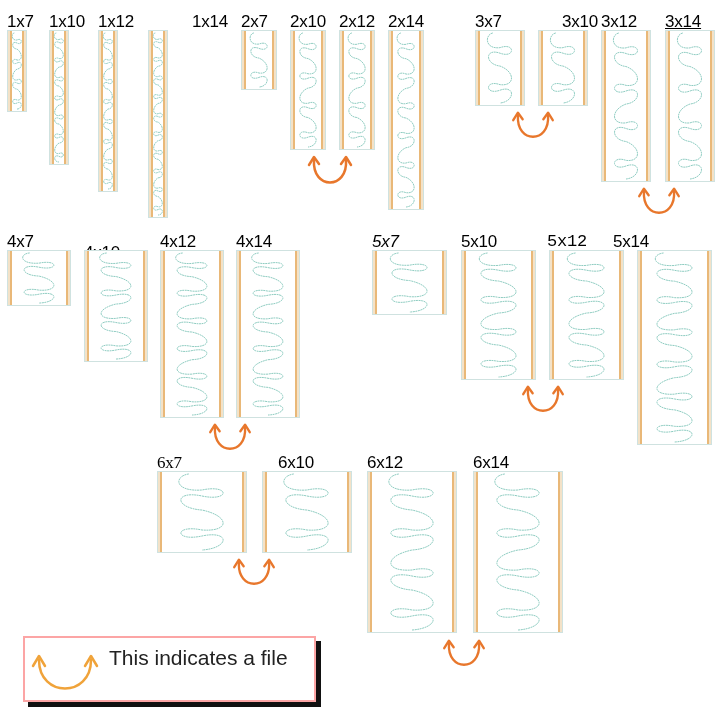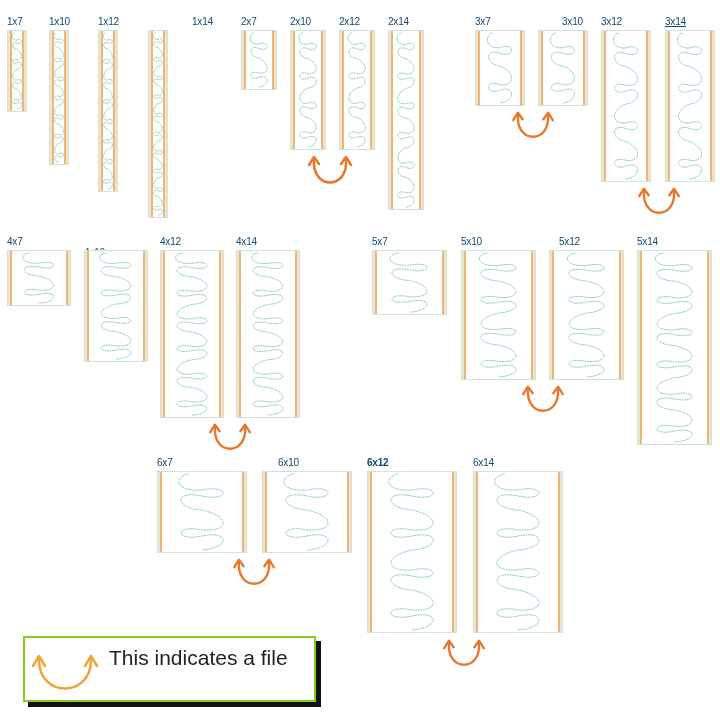--- a/index.html
+++ b/index.html
@@ -5,23 +5,23 @@
   html,body{margin:0;padding:0;background:#ffffff;}
   body{width:720px;height:720px;position:relative;overflow:hidden;font-family:"Liberation Sans",sans-serif;}
   .card{position:absolute;box-sizing:border-box;background:#fff;border:1px solid #cfe2e0;}
   .card svg.pattern{position:absolute;left:0;top:0;width:100%;height:100%;}
   .card .rail{position:absolute;top:0;bottom:0;width:2px;background:#e9b878;}
   .card .rail.l{left:2px;}
   .card .rail.r{right:2px;}
   .card .edge{position:absolute;top:0;bottom:0;width:2px;background:#f3e2c8;}
   .card .edge.l{left:0;}
   .card .edge.r{right:0;}
-  .label{position:absolute;font-size:10px;color:#0c4a6e;letter-spacing:-0.2px;line-height:12px;white-space:nowrap;}
+  .label{position:absolute;font-size:17px;color:#000000;letter-spacing:-0.2px;line-height:12px;white-space:nowrap;}
   .arrow{position:absolute;}
-  .legend{position:absolute;left:23px;top:636px;width:293px;height:66px;background:#fff;border:2px solid #84cc16;box-sizing:border-box;box-shadow:5px 5px 0 #111;}
+  .legend{position:absolute;left:23px;top:636px;width:293px;height:66px;background:#fff;border:2px solid #fca5a5;box-sizing:border-box;box-shadow:5px 5px 0 #111;}
   .legend .legend-icon{position:absolute;left:6px;top:10px;width:70px;height:48px;}
   .legend .legend-text{position:absolute;left:84px;top:6px;font-size:21px;line-height:27px;color:#222;}
 </style>
 </head>
 <body>
 
 <div id="canvas">
     <div class="label" style="left: 7px; top: 16px;">1x7</div>
     <div class="card" style="left: 7px; top: 30px; width: 20px; height: 82px;">
       <div class="edge l"></div>
@@ -175,81 +175,81 @@
     <div class="label" style="left: 236px; top: 236px;">4x14</div>
     <div class="card" style="left: 236px; top: 250px; width: 64px; height: 168px;">
       <div class="edge l"></div>
       <div class="rail l"></div>
       <div class="edge r"></div>
       <div class="rail r"></div>
       <svg class="pattern" viewBox="0 0 64 168" preserveAspectRatio="none">
         <path d="M 22.4 2 C 11.52 2.8000000000000003, 11.52 14, 32 12.6 C 52.48 8.399999999999999, 52.48 21, 32 16.8 C 11.52 12.6, 11.52 25.2, 32 26 C 52.48 30.8, 52.48 42, 32 40.6 C 11.52 36.4, 11.52 49, 32 44.8 C 52.48 40.6, 52.48 53.2, 32 54 C 11.52 58.8, 11.52 70, 32 68.6 C 52.48 64.4, 52.48 77, 32 72.8 C 11.52 68.6, 11.52 81.2, 32 82 C 52.48 86.8, 52.48 98, 32 96.6 C 11.52 92.4, 11.52 105, 32 100.8 C 52.48 96.6, 52.48 109.2, 32 110 C 11.52 114.8, 11.52 126, 32 124.6 C 52.48 120.4, 52.48 133, 32 128.8 C 11.52 124.6, 11.52 137.2, 32 138 C 52.48 142.8, 52.48 154, 32 152.6 C 11.52 148.4, 11.52 161, 32 156.8 C 52.48 152.6, 52.48 165.2, 32 166" fill="none" stroke="#8ccbc0" stroke-width="1" stroke-dasharray="2 0.6"></path>
       </svg>
     </div>
-    <div class="label" style="left: 372px; top: 236px;">5x7</div>
+    <div class="label" style="left: 372px; top: 236px; font-style: italic;">5x7</div>
     <div class="card" style="left: 372px; top: 250px; width: 75px; height: 65px;">
       <div class="edge l"></div>
       <div class="rail l"></div>
       <div class="edge r"></div>
       <div class="rail r"></div>
       <svg class="pattern" viewBox="0 0 75 65" preserveAspectRatio="none">
         <path d="M 26.25 2 C 13.5 3.25, 13.5 16.25, 37.5 14.625 C 61.49999999999999 9.75, 61.49999999999999 24.375, 37.5 19.5 C 13.5 14.625, 13.5 29.25, 37.5 30.5 C 61.49999999999999 35.75, 61.49999999999999 48.75, 37.5 47.125 C 13.5 42.25, 13.5 56.875, 37.5 52 C 61.49999999999999 47.125, 61.49999999999999 61.75, 37.5 63" fill="none" stroke="#8ccbc0" stroke-width="1" stroke-dasharray="2 0.6"></path>
       </svg>
     </div>
     <div class="label" style="left: 461px; top: 236px;">5x10</div>
     <div class="card" style="left: 461px; top: 250px; width: 75px; height: 130px;">
       <div class="edge l"></div>
       <div class="rail l"></div>
       <div class="edge r"></div>
       <div class="rail r"></div>
       <svg class="pattern" viewBox="0 0 75 130" preserveAspectRatio="none">
         <path d="M 26.25 2 C 13.5 3.25, 13.5 16.25, 37.5 14.625 C 61.49999999999999 9.75, 61.49999999999999 24.375, 37.5 19.5 C 13.5 14.625, 13.5 29.25, 37.5 30.5 C 61.49999999999999 35.75, 61.49999999999999 48.75, 37.5 47.125 C 13.5 42.25, 13.5 56.875, 37.5 52 C 61.49999999999999 47.125, 61.49999999999999 61.75, 37.5 63 C 13.5 68.25, 13.5 81.25, 37.5 79.625 C 61.49999999999999 74.75, 61.49999999999999 89.375, 37.5 84.5 C 13.5 79.625, 13.5 94.25, 37.5 95.5 C 61.49999999999999 100.75, 61.49999999999999 113.75, 37.5 112.125 C 13.5 107.25, 13.5 121.875, 37.5 117 C 61.49999999999999 112.125, 61.49999999999999 126.75, 37.5 128" fill="none" stroke="#8ccbc0" stroke-width="1" stroke-dasharray="2 0.6"></path>
       </svg>
     </div>
-    <div class="label" style="left: 559px; top: 236px;">5x12</div>
+    <div class="label" style="left: 547px; top: 236px; font-family: Liberation Mono, monospace;">5x12</div>
     <div class="card" style="left: 549px; top: 250px; width: 75px; height: 130px;">
       <div class="edge l"></div>
       <div class="rail l"></div>
       <div class="edge r"></div>
       <div class="rail r"></div>
       <svg class="pattern" viewBox="0 0 75 130" preserveAspectRatio="none">
         <path d="M 26.25 2 C 13.5 3.25, 13.5 16.25, 37.5 14.625 C 61.49999999999999 9.75, 61.49999999999999 24.375, 37.5 19.5 C 13.5 14.625, 13.5 29.25, 37.5 30.5 C 61.49999999999999 35.75, 61.49999999999999 48.75, 37.5 47.125 C 13.5 42.25, 13.5 56.875, 37.5 52 C 61.49999999999999 47.125, 61.49999999999999 61.75, 37.5 63 C 13.5 68.25, 13.5 81.25, 37.5 79.625 C 61.49999999999999 74.75, 61.49999999999999 89.375, 37.5 84.5 C 13.5 79.625, 13.5 94.25, 37.5 95.5 C 61.49999999999999 100.75, 61.49999999999999 113.75, 37.5 112.125 C 13.5 107.25, 13.5 121.875, 37.5 117 C 61.49999999999999 112.125, 61.49999999999999 126.75, 37.5 128" fill="none" stroke="#8ccbc0" stroke-width="1" stroke-dasharray="2 0.6"></path>
       </svg>
     </div>
-    <div class="label" style="left: 637px; top: 236px;">5x14</div>
+    <div class="label" style="left: 613px; top: 236px;">5x14</div>
     <div class="card" style="left: 637px; top: 250px; width: 75px; height: 195px;">
       <div class="edge l"></div>
       <div class="rail l"></div>
       <div class="edge r"></div>
       <div class="rail r"></div>
       <svg class="pattern" viewBox="0 0 75 195" preserveAspectRatio="none">
         <path d="M 26.25 2 C 13.5 3.25, 13.5 16.25, 37.5 14.625 C 61.49999999999999 9.75, 61.49999999999999 24.375, 37.5 19.5 C 13.5 14.625, 13.5 29.25, 37.5 30.5 C 61.49999999999999 35.75, 61.49999999999999 48.75, 37.5 47.125 C 13.5 42.25, 13.5 56.875, 37.5 52 C 61.49999999999999 47.125, 61.49999999999999 61.75, 37.5 63 C 13.5 68.25, 13.5 81.25, 37.5 79.625 C 61.49999999999999 74.75, 61.49999999999999 89.375, 37.5 84.5 C 13.5 79.625, 13.5 94.25, 37.5 95.5 C 61.49999999999999 100.75, 61.49999999999999 113.75, 37.5 112.125 C 13.5 107.25, 13.5 121.875, 37.5 117 C 61.49999999999999 112.125, 61.49999999999999 126.75, 37.5 128 C 13.5 133.25, 13.5 146.25, 37.5 144.625 C 61.49999999999999 139.75, 61.49999999999999 154.375, 37.5 149.5 C 13.5 144.625, 13.5 159.25, 37.5 160.5 C 61.49999999999999 165.75, 61.49999999999999 178.75, 37.5 177.125 C 13.5 172.25, 13.5 186.875, 37.5 182 C 61.49999999999999 177.125, 61.49999999999999 191.75, 37.5 193" fill="none" stroke="#8ccbc0" stroke-width="1" stroke-dasharray="2 0.6"></path>
       </svg>
     </div>
-    <div class="label" style="left: 157px; top: 457px;">6x7</div>
+    <div class="label" style="left: 157px; top: 457px; font-family: Liberation Serif, serif;">6x7</div>
     <div class="card" style="left: 157px; top: 471px; width: 90px; height: 82px;">
       <div class="edge l"></div>
       <div class="rail l"></div>
       <div class="edge r"></div>
       <div class="rail r"></div>
       <svg class="pattern" viewBox="0 0 90 82" preserveAspectRatio="none">
         <path d="M 31.499999999999996 2 C 16.2 4.1000000000000005, 16.2 20.5, 45 18.45 C 73.8 12.299999999999999, 73.8 30.75, 45 24.6 C 16.2 18.45, 16.2 36.9, 45 39 C 73.8 45.1, 73.8 61.5, 45 59.45 C 16.2 53.3, 16.2 71.75, 45 65.6 C 73.8 59.45, 73.8 77.9, 45 80" fill="none" stroke="#8ccbc0" stroke-width="1" stroke-dasharray="2 0.6"></path>
       </svg>
     </div>
     <div class="label" style="left: 262px; top: 457px; padding-left: 16px;">6x10</div>
     <div class="card" style="left: 262px; top: 471px; width: 90px; height: 82px;">
       <div class="edge l"></div>
       <div class="rail l"></div>
       <div class="edge r"></div>
       <div class="rail r"></div>
       <svg class="pattern" viewBox="0 0 90 82" preserveAspectRatio="none">
         <path d="M 31.499999999999996 2 C 16.2 4.1000000000000005, 16.2 20.5, 45 18.45 C 73.8 12.299999999999999, 73.8 30.75, 45 24.6 C 16.2 18.45, 16.2 36.9, 45 39 C 73.8 45.1, 73.8 61.5, 45 59.45 C 16.2 53.3, 16.2 71.75, 45 65.6 C 73.8 59.45, 73.8 77.9, 45 80" fill="none" stroke="#8ccbc0" stroke-width="1" stroke-dasharray="2 0.6"></path>
       </svg>
     </div>
-    <div class="label" style="left: 367px; top: 457px; font-weight: bold;">6x12</div>
+    <div class="label" style="left: 367px; top: 457px;">6x12</div>
     <div class="card" style="left: 367px; top: 471px; width: 90px; height: 162px;">
       <div class="edge l"></div>
       <div class="rail l"></div>
       <div class="edge r"></div>
       <div class="rail r"></div>
       <svg class="pattern" viewBox="0 0 90 162" preserveAspectRatio="none">
         <path d="M 31.499999999999996 2 C 16.2 4.05, 16.2 20.25, 45 18.225 C 73.8 12.15, 73.8 30.375, 45 24.3 C 16.2 18.225, 16.2 36.45, 45 38.5 C 73.8 44.55, 73.8 60.75, 45 58.725 C 16.2 52.65, 16.2 70.875, 45 64.8 C 73.8 58.725, 73.8 76.95, 45 79 C 16.2 85.05, 16.2 101.25, 45 99.225 C 73.8 93.15, 73.8 111.375, 45 105.3 C 16.2 99.225, 16.2 117.45, 45 119.5 C 73.8 125.55, 73.8 141.75, 45 139.725 C 16.2 133.65, 16.2 151.875, 45 145.8 C 73.8 139.725, 73.8 157.95, 45 160" fill="none" stroke="#8ccbc0" stroke-width="1" stroke-dasharray="2 0.6"></path>
       </svg>
     </div>
     <div class="label" style="left: 473px; top: 457px;">6x14</div>

